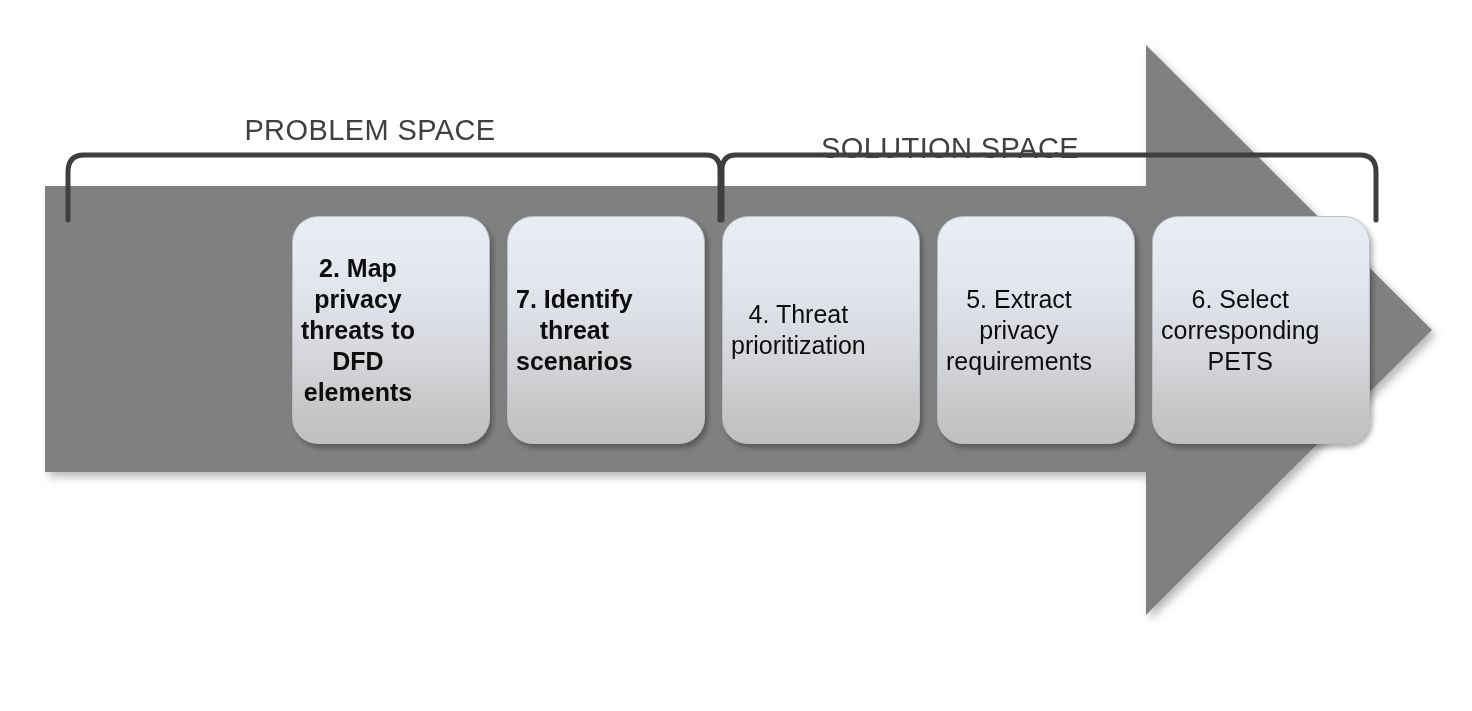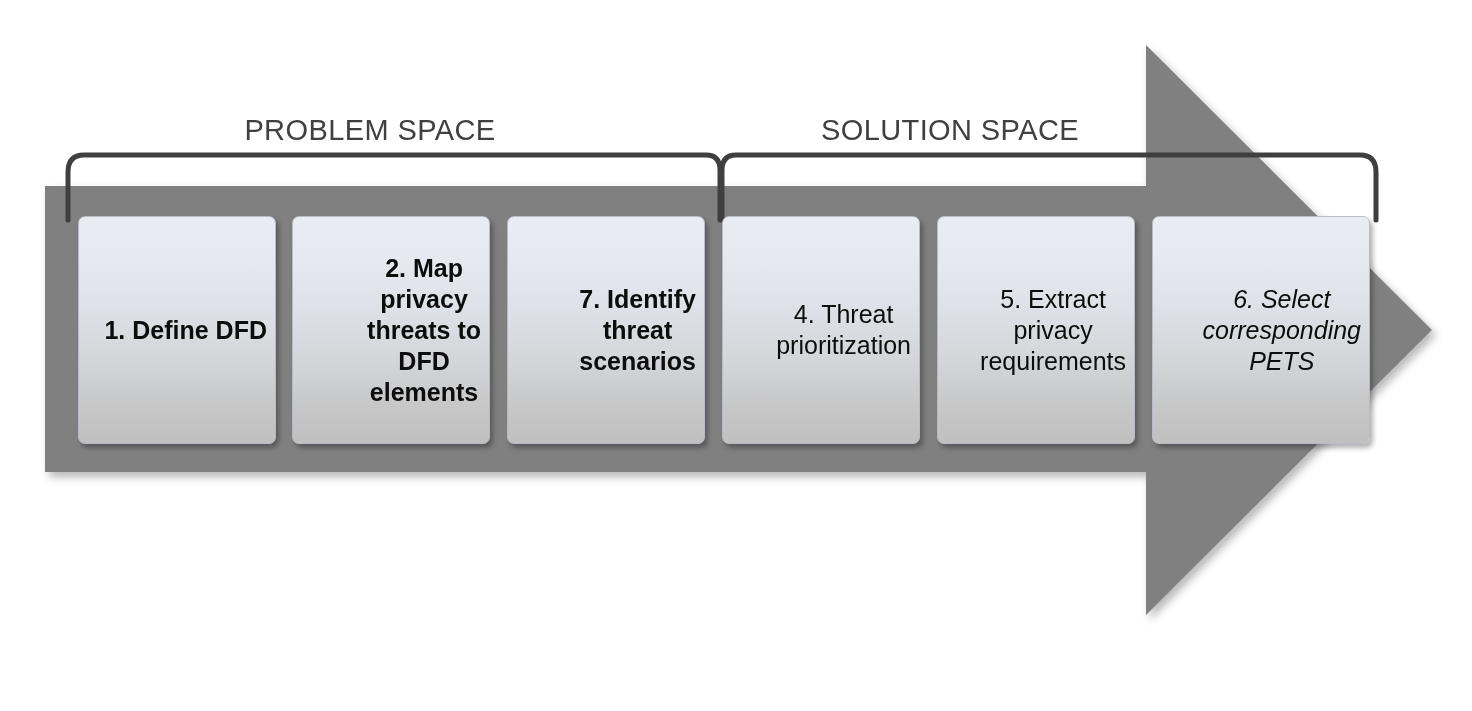--- a/index.html
+++ b/index.html
@@ -40,61 +40,61 @@
     position: absolute;
     color: #404040;
     font-size: 29px;
     letter-spacing: 0.4px;
     font-weight: 400;
     white-space: nowrap;
     text-align: center;
     font-family: "Liberation Sans", sans-serif;
   }
   #phase-label-0 { left: 180px; top: 114px; width: 380px; }
-  #phase-label-1 { left: 760px; top: 114px; width: 380px; }
+  #phase-label-1 { left: 760px; top: 132px; width: 380px; }
 
   
   .step-box {
     position: absolute;
     top: 216px;
     height: 228px;
-    border-radius: 7px;
+    border-radius: 26px;
     background: linear-gradient(to bottom,
                 #e9ecf3 0%,
                 #e6e9f0 18%,
                 #dfe2e9 38%,
                 #d4d6da 62%,
                 #c6c6c6 86%,
                 #c0c0c0 100%);
     box-shadow: 3px 4px 5px rgba(0,0,0,0.30);
     border: 1px solid #b8bcc4;
     box-sizing: border-box;
     display: flex;
     align-items: center;
-    justify-content: flex-end;
+    justify-content: flex-start;
     text-align: center;
   }
   .step-text {
     display: block;
     padding: 0 8px;
     color: #0d0d0d;
     font-size: 25px;
     line-height: 31px;
     font-family: "Liberation Sans", sans-serif;
     white-space: pre-line;
   }
   .step-text.bold { font-weight: 700; }
   .step-text.normal { font-weight: 400; }
 
   #step-box-0 { left: 78px;   width: 198px; }
   #step-box-1 { left: 292px;  width: 198px; }
   #step-box-2 { left: 507px;  width: 198px; }
   #step-box-3 { left: 722px;  width: 198px; }
   #step-box-4 { left: 937px;  width: 198px; }
-  #step-box-5 { left: 1152px; width: 218px; font-style: italic; }
+  #step-box-5 { left: 1152px; width: 218px; }
 </style>
 </head>
 <body>
 
 <div id="stage">
 
   <svg class="arrow-layer" viewBox="0 0 1472 711" width="1472" height="711" aria-hidden="true">
     <defs>
       <filter id="arrowShadow" x="-10%" y="-10%" width="130%" height="130%">
         <feDropShadow dx="4" dy="5" stdDeviation="4" flood-color="#000000" flood-opacity="0.28"></feDropShadow>
@@ -106,23 +106,20 @@
   <svg class="bracket-layer" viewBox="0 0 1472 711" width="1472" height="711" aria-hidden="true">
 
     <path d="M 68,220 L 68,172 Q 68,155 84,155 L 706,155 Q 720,155 720,170 L 720,220" fill="none" stroke="#3f3f3f" stroke-width="5" stroke-linecap="round"></path>
 
     <path d="M 722,220 L 722,170 Q 722,155 736,155 L 1360,155 Q 1376,155 1376,172 L 1376,220" fill="none" stroke="#3f3f3f" stroke-width="5" stroke-linecap="round"></path>
   </svg>
 
   <div class="phase-label" id="phase-label-0">PROBLEM SPACE</div>
   <div class="phase-label" id="phase-label-1">SOLUTION SPACE</div>
 
-  <div class="step-box" id="step-box-0">
-    <span class="step-text bold">1. Define DFD</span>
-  </div>
 
   <div class="step-box" id="step-box-1">
     <span class="step-text bold">2. Map
 privacy
 threats to
 DFD
 elements</span>
   </div>
 
   <div class="step-box" id="step-box-2">

